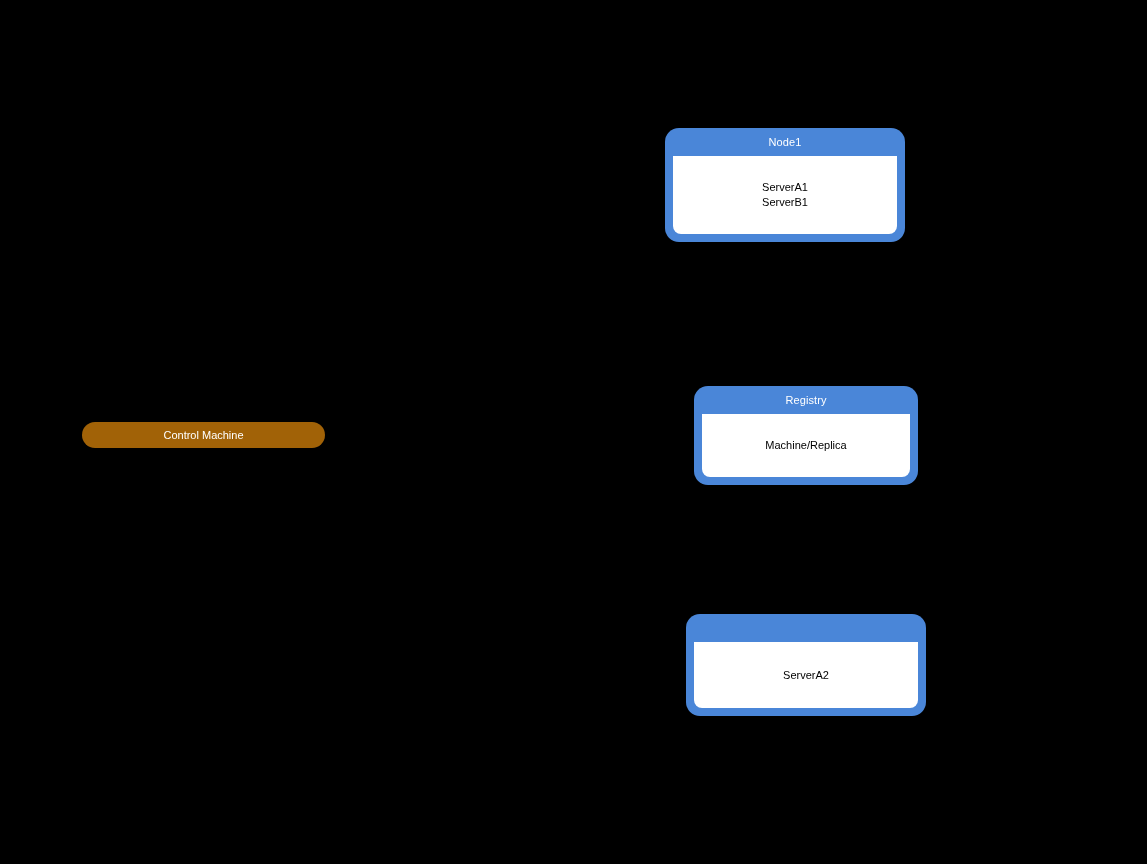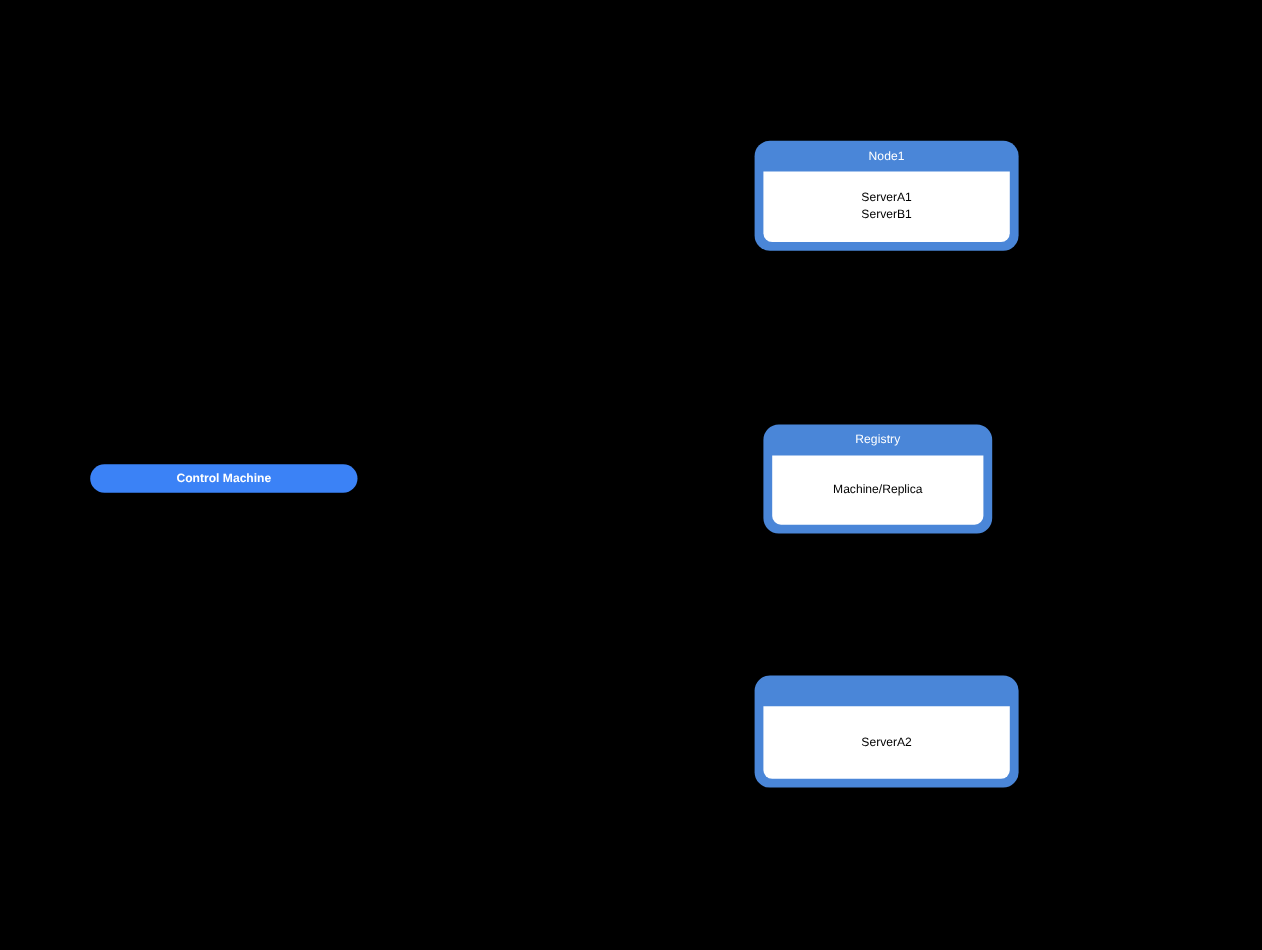--- a/index.html
+++ b/index.html
@@ -71,53 +71,52 @@
   }
   .node-body .svc {
     display: block;
     white-space: nowrap;
   }
 
   
   .pill {
     position: absolute;
     box-sizing: border-box;
-    background: #3b82f6;
+    background: #a16207;
     border-radius: 999px;
     color: #ffffff;
     font-size: 11px;
     display: flex;
     align-items: center;
     justify-content: center;
     text-align: right;
     user-select: none;
     box-shadow: 0 1px 2px rgba(0,0,0,0.35);
-    font-weight: bold;
   }
 </style>
 </head>
 <body>
 
 <div id="canvas">
 
   <div class="pill" style="left:82px; top:422px; width:243px; height:26px;">
     <span>Control Machine</span>
   </div>
 
-  <div class="node-box" style="left:686px; top:128px; width:240px; height:100px;padding-left:29px;">
+  <div class="node-box" style="left:665px; top:128px; width:240px; height:114px;padding-left:29px;">
     <div class="node-header">Node1</div>
     <div class="node-body">
       <span class="svc-list">
         <span class="svc">ServerA1</span>
         <span class="svc">ServerB1</span>
       </span>
     </div>
   </div>
 
-  <div class="node-box" style="left:694px; top:386px; width:208px; height:99px;">
+  <div class="node-box" style="left:694px; top:386px; width:224px; height:99px;">
     <div class="node-header">Registry</div>
     <div class="node-body">
       <span class="svc-list">
         <span class="svc">Machine/Replica</span>
       </span>
     </div>
   </div>
 
   <div class="node-box" style="left:686px; top:614px; width:240px; height:102px;">
     <div class="node-body">

